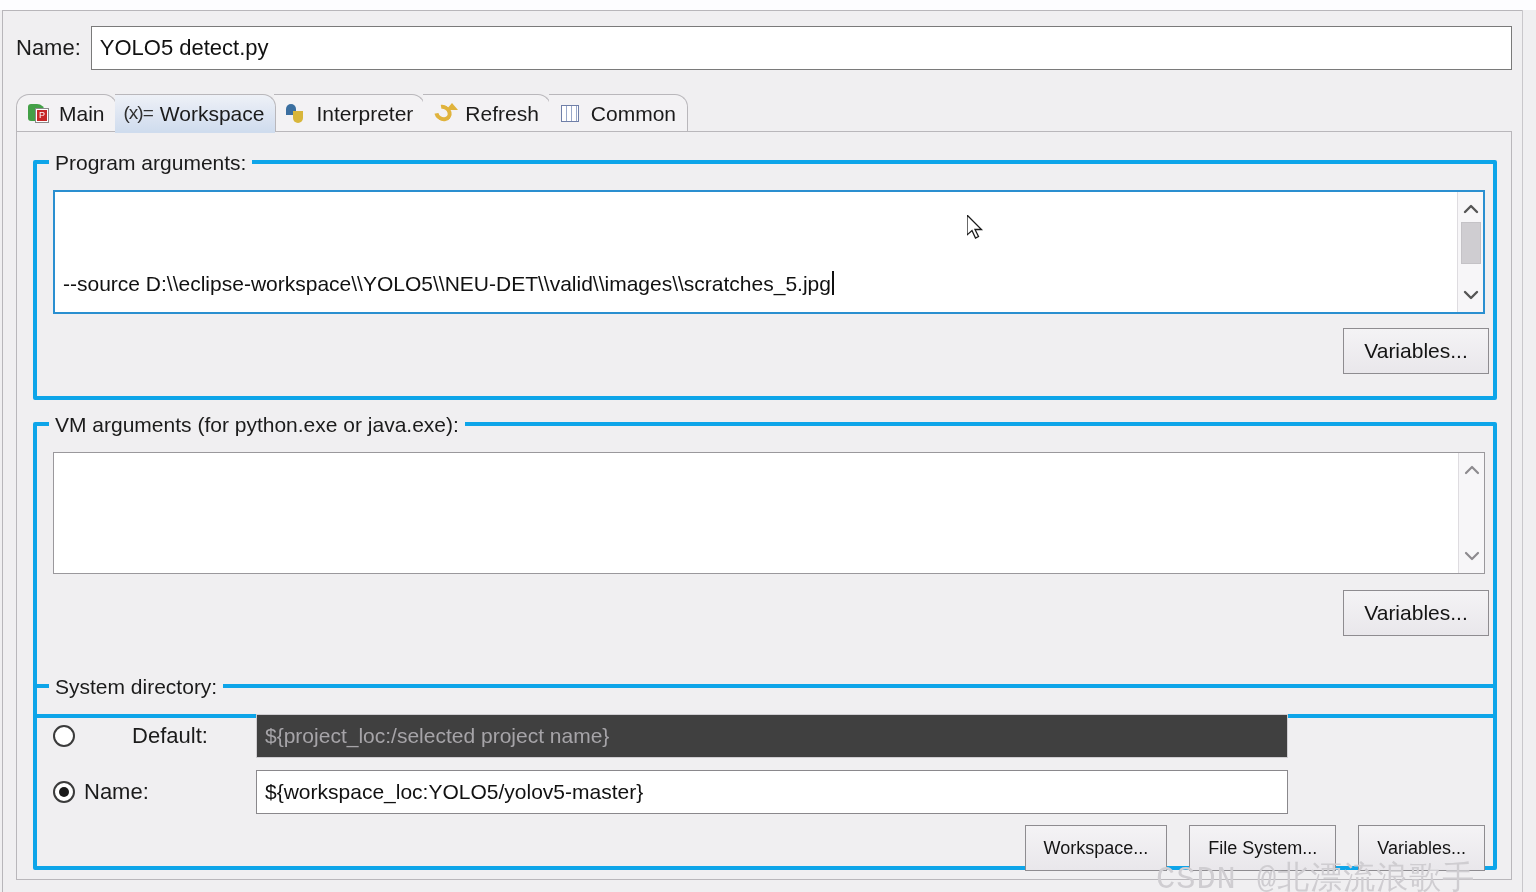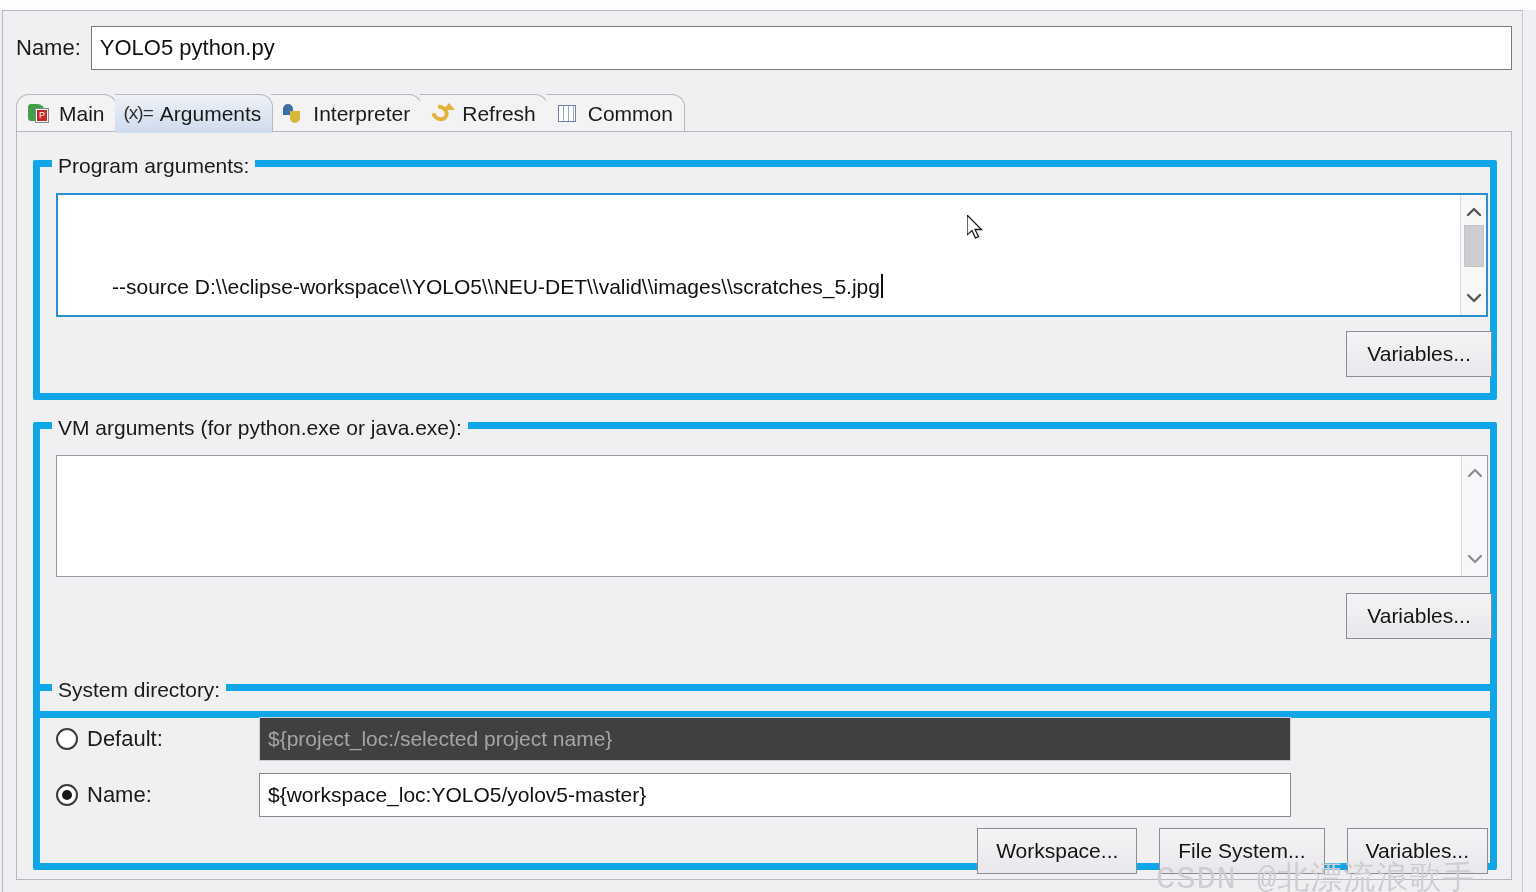--- a/index.html
+++ b/index.html
@@ -131,41 +131,40 @@
     width: 1496px; height: 748px;
     background: #f0eff1;
     border-left: 1px solid #b9b7bb;
     border-right: 1px solid #b9b7bb;
     border-bottom: 1px solid #b9b7bb;
   }
 
   
   .group {
     position: absolute;
-    border: 7px solid #0ea5e9;
+    border: 4px solid #0ea5e9;
     border-radius: 2px;
   }
   .group > .legend {
     position: absolute; top: -13px; left: 12px;
     background: #f0eff1;
     padding: 0 6px;
     font-size: 21px; color: #1b1b1b;
     white-space: nowrap;
   }
 
   #grp-prog { left: 16px; top: 28px; width: 1464px; height: 240px; }
   #grp-vm   { left: 16px; top: 290px; width: 1464px; height: 296px; }
   #grp-wd   { left: 16px; top: 552px; width: 1464px; height: 186px; }
 
   
   .ta-wrap {
     position: absolute;
     background: #ffffff;
     display: flex;
-    padding-left: 46px;
   }
   .ta-focus { border: 2px solid #2a8fd0; }
   .ta-plain { border: 1px solid #9a989c; }
   .ta-text {
     flex: 1;
     padding: 7px 8px 0 8px;
     font-size: 21px; line-height: 34px; color: #111;
     white-space: pre; overflow: hidden;
     font-family: "Liberation Sans", sans-serif;
     position: relative;
@@ -208,21 +207,21 @@
     font-family: "Liberation Sans", sans-serif;
   }
   #btn-vars-prog { left: 1306px; top: 164px; width: 146px; height: 46px; }
   #btn-vars-vm   { left: 1306px; top: 164px; width: 146px; height: 46px; }
 
   
   .wd-row {
     position: absolute; left: 16px; display:flex; align-items:center;
     height: 44px;
   }
-  #wd-default { top: 26px; }
+  #wd-default { top: 26px; text-align: center; }
   #wd-other   { top: 82px; }
   .radio {
     width: 22px; height: 22px; border-radius: 50%;
     border: 2px solid #3b3b3b; background:#ffffff;
     margin-right: 9px; position: relative; flex:0 0 auto;
   }
   .radio.on::after {
     content:""; position:absolute; left:4px; top:4px; width:10px; height:10px;
     border-radius:50%; background:#1a1a1a;
   }
@@ -240,21 +239,21 @@
   }
 
   
   .bottom-btns {
     position: absolute; left: 16px; top: 134px; width: 1432px; height: 52px;
     display: flex; justify-content: flex-end; align-items: center; gap: 22px;
   }
   .bbtn {
     background: linear-gradient(to bottom,#f4f3f5 0%, #e9e7eb 100%);
     border: 1px solid #8e8c90;
-    font-size: 21px; color: #141414; height: 46px;
+    font-size: 18px; color: #141414; height: 46px;
     padding: 0 18px; display:flex; align-items:center; justify-content:center;
     white-space: nowrap;
     font-family: "Liberation Sans", sans-serif;
   }
 
   
   .cursor {
     position: absolute; left: 967px; top: 215px; width: 20px; height: 28px;
     pointer-events: none; z-index: 40;
   }
@@ -270,37 +269,37 @@
 <body>
 
 <div id="root">
 
   <div class="top-strip"></div>
   <div class="outer-frame"></div>
   <div class="right-rail"></div>
 
   <div class="name-row">
     <span class="name-label">Name:</span>
-    <div class="name-input">YOLO5 python.py</div>
+    <div class="name-input">YOLO5 detect.py</div>
   </div>
 
   <div class="tabbar">
     <div class="tabs">
       <div class="tab">
         <span class="ticon ico-main">
           <span class="a"></span>
             <span class="b"></span>
             <span class="c">P</span>
         </span>
         <span>Main</span>
       </div>
 
       <div class="tab selected">
         <span class="ticon ico-args">(x)=</span>
-        <span>Arguments</span>
+        <span>Workspace</span>
       </div>
 
       <div class="tab">
         <span class="ticon ico-py">
           <span class="p1"></span>
             <span class="p2"></span>
         </span>
         <span>Interpreter</span>
       </div>
 

